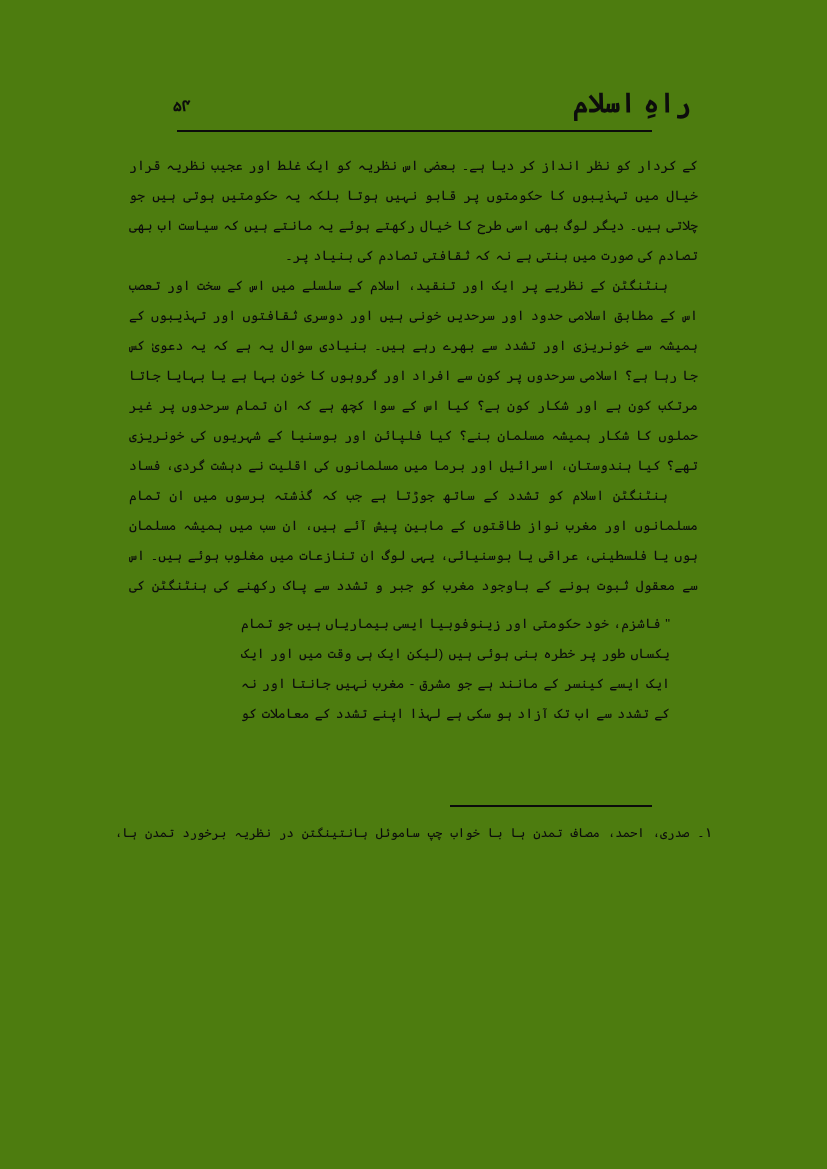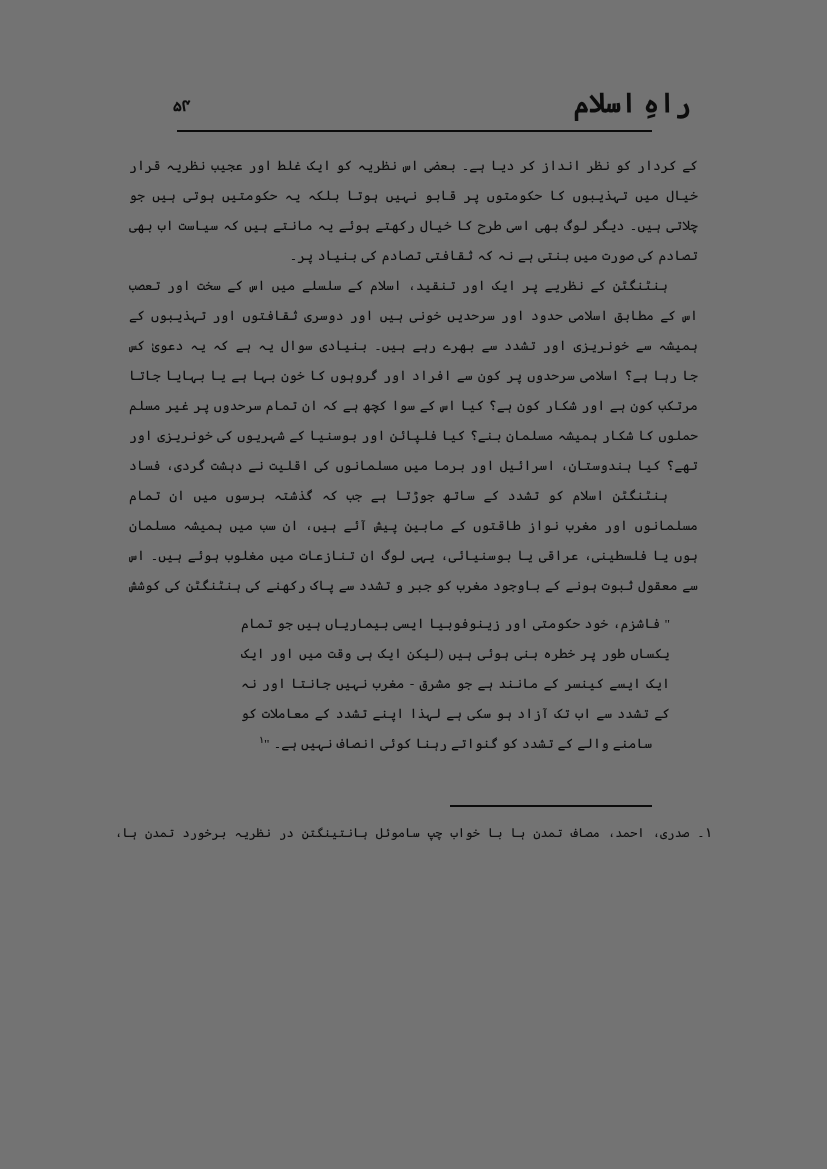--- a/index.html
+++ b/index.html
@@ -4,23 +4,23 @@
 <style>
   html, body {
     margin: 0;
     padding: 0;
     background: #ffffff;
   }
   #page {
     position: relative;
     width: 827px;
     height: 1169px;
-    background: #737373;
+    background: #4d7c0f;
     overflow: hidden;
-    font-family: Liberation Serif, serif;
+    font-family: Liberation Sans, sans-serif;
     color: #0c0c0c;
     direction: rtl;
   }
   
   .pagenum {
     position: absolute;
     left: 173px;
     top: 97px;
     font-size: 15px;
     font-weight: bold;
@@ -139,21 +139,20 @@
       <div class="ln">مسلمانوں اور مغرب نواز طاقتوں کے مابین پیش آئے ہیں، ان سب میں ہمیشہ مسلمان گروہ چاہے وہ آذری</div>
       <div class="ln">ہوں یا فلسطینی، عراقی یا بوسنیائی، یہی لوگ ان تنازعات میں مغلوب ہوئے ہیں۔ اس کے بالعکس، کثرت</div>
       <div class="ln">سے معقول ثبوت ہونے کے باوجود مغرب کو جبر و تشدد سے پاک رکھنے کی ہنٹنگٹن کی کوشش مضحکہ خیز</div>
     </div>
 
     <div class="quote-block">
       <div class="ln">" فاشزم، خود حکومتی اور زینوفوبیا ایسی بیماریاں ہیں جو تمام تہذیبوں کے لئے</div>
       <div class="ln">یکساں طور پر خطرہ بنی ہوئی ہیں (لیکن ایک ہی وقت میں اور ایک شدت سے نہیں)۔ یہ</div>
       <div class="ln">ایک ایسے کینسر کے مانند ہے جو مشرق - مغرب نہیں جانتا اور نہ ہی کوئی تہذیب اس طرح</div>
       <div class="ln">کے تشدد سے اب تک آزاد ہو سکی ہے لہذا اپنے تشدد کے معاملات کو دھیرے سے دبا کر</div>
-      <div class="ln center"><span>سامنے والے کے تشدد کو گنواتے رہنا کوئی انصاف نہیں ہے۔ "</span><sup class="fn-ref">۱</sup></div>
     </div>
 
   </div>
 
   <div class="footnote-separator"></div>
   <div class="footnote">
     <div class="ln">۱۔ صدری، احمد، مصاف تمدن ہا با خواب چپ ساموئل ہانتینگتن در نظریہ برخورد تمدن ہا، ہانتینگتن و منتقدانش، ترجمہ مجتبی امیری</div>
   </div>
 
 </div>

